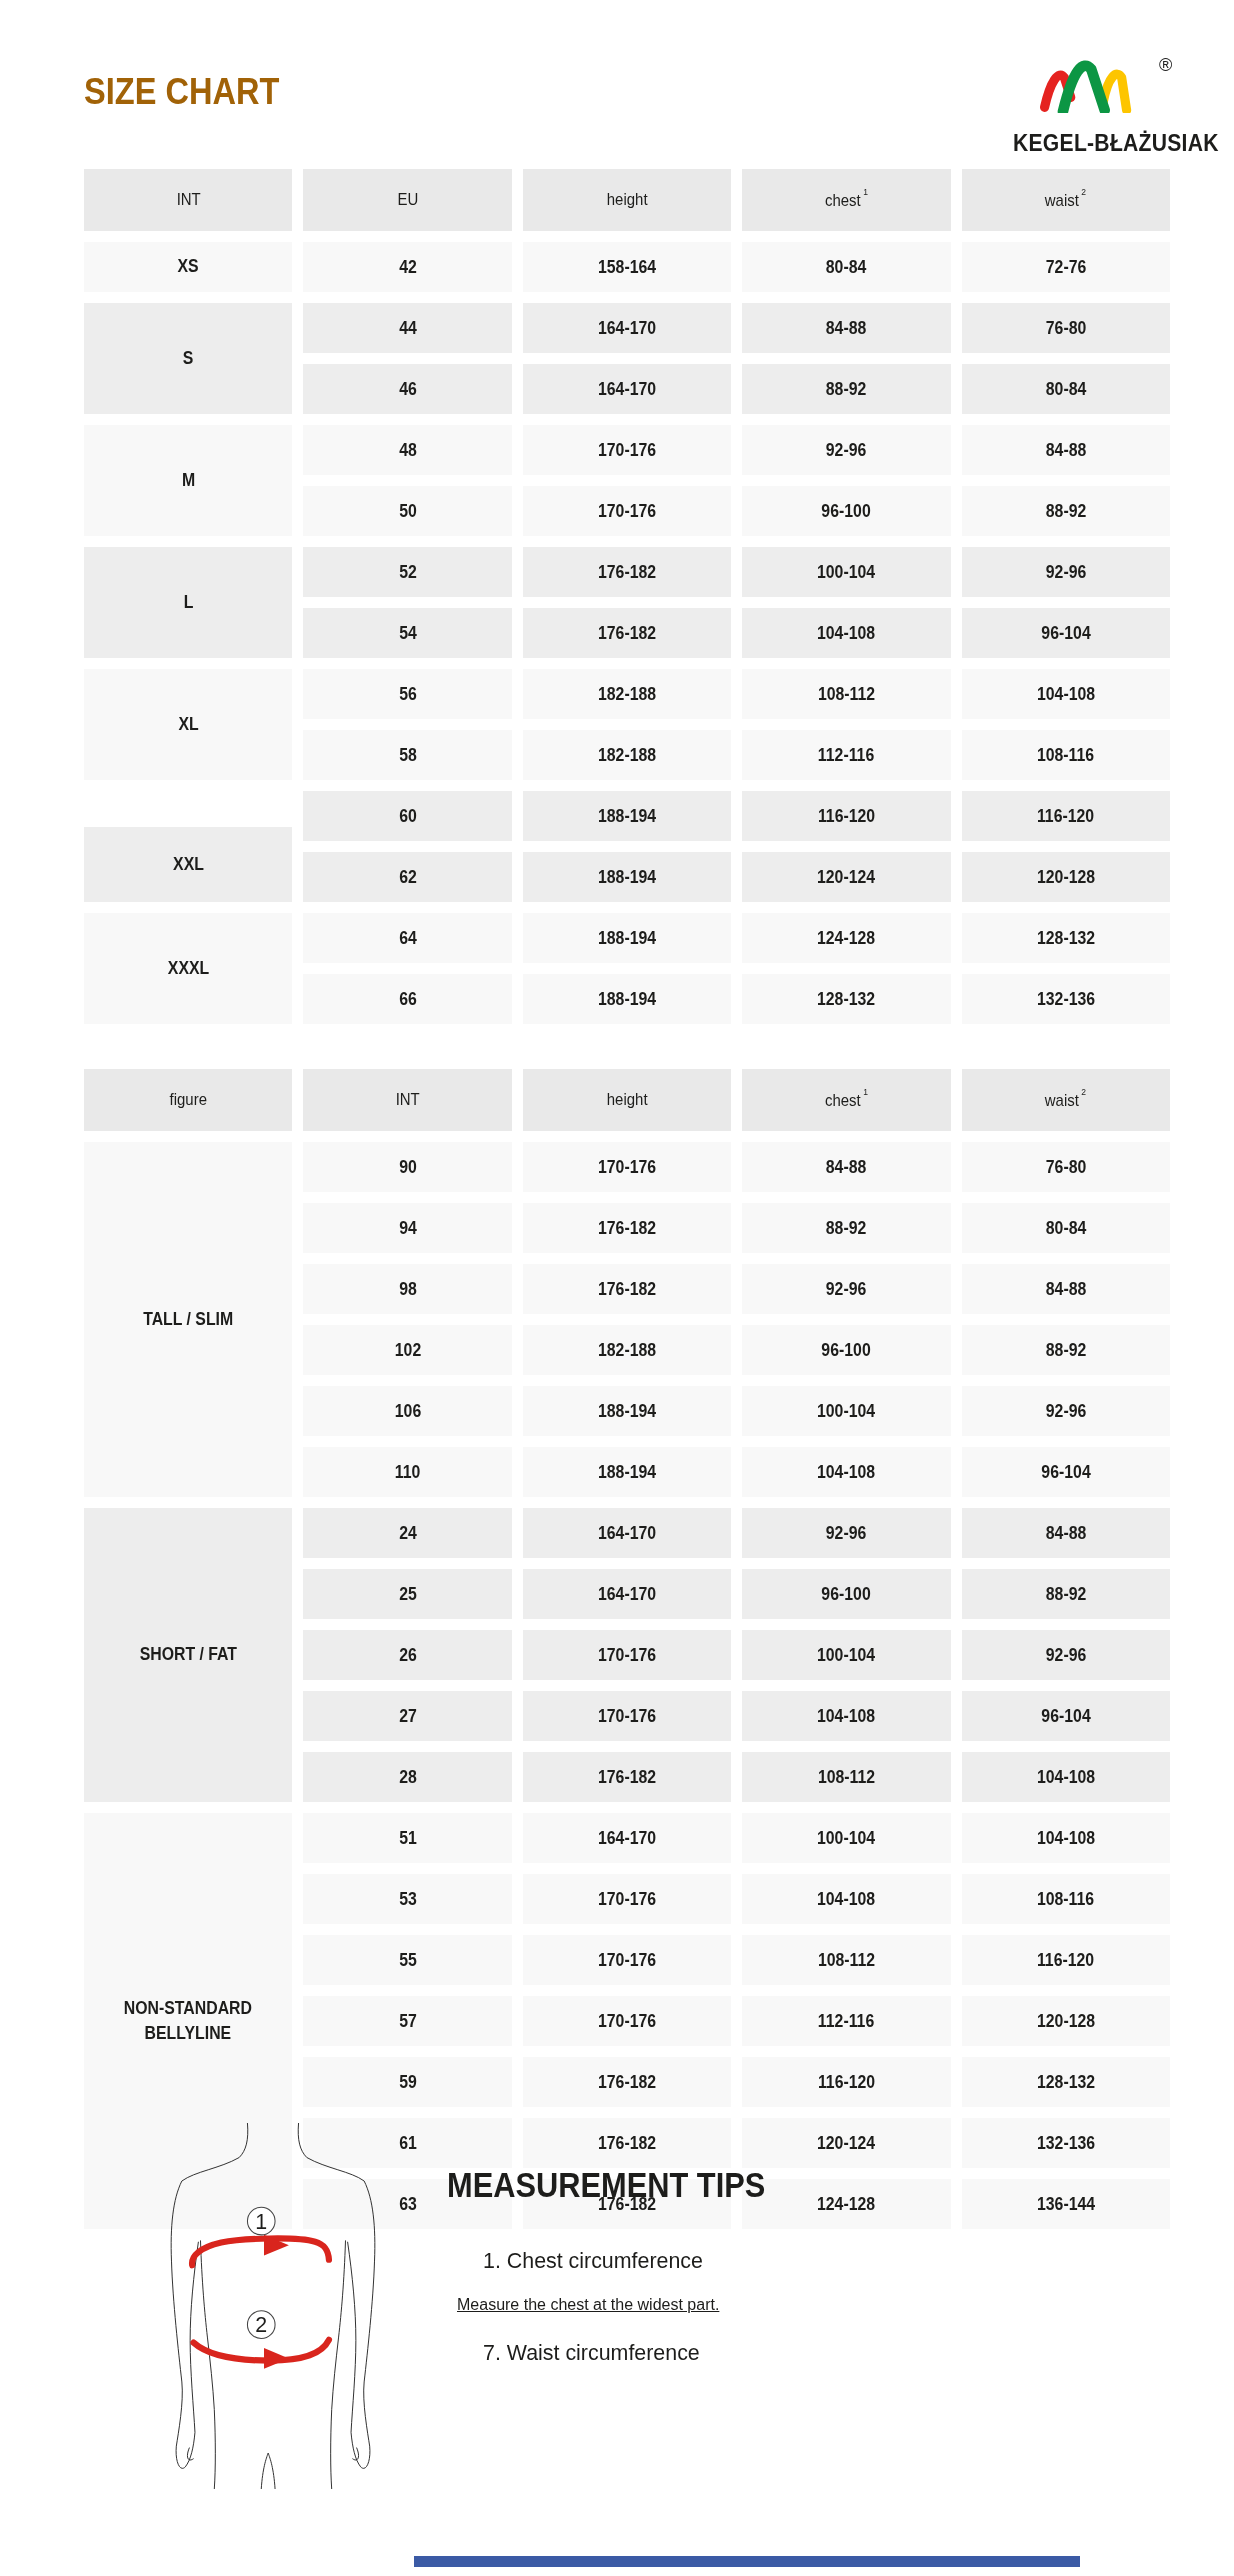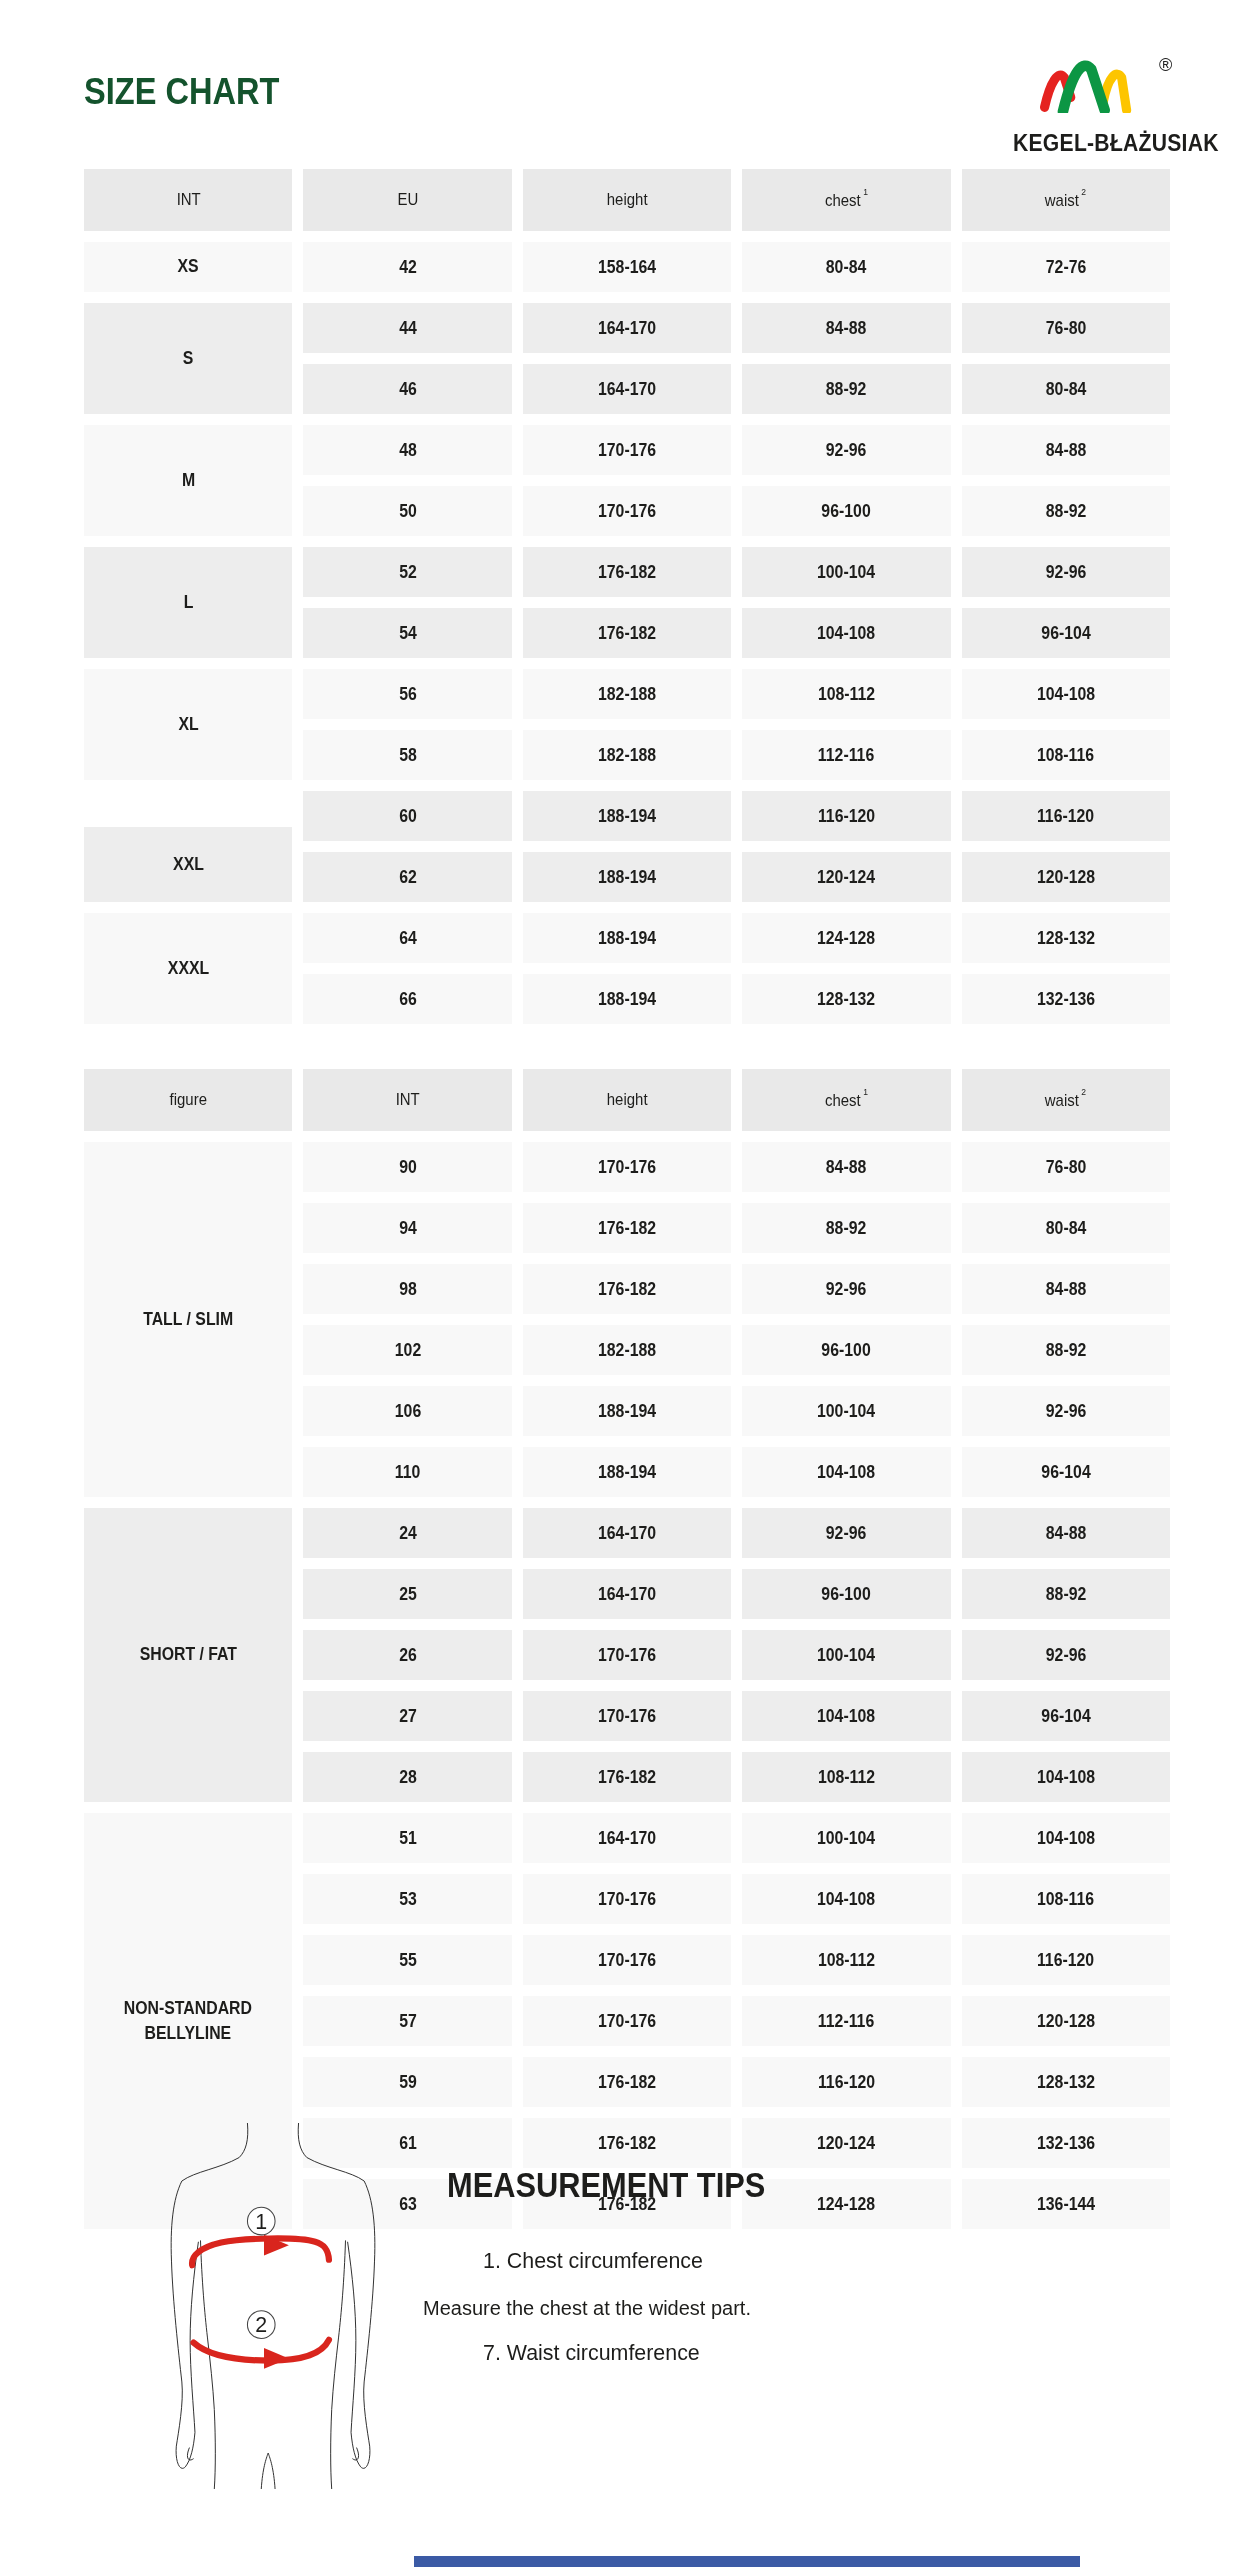--- a/index.html
+++ b/index.html
@@ -3,21 +3,21 @@
 <meta charset="utf-8">
 <style>
   html,body{margin:0;padding:0;background:#ffffff;}
   body{font-family:"Liberation Sans",sans-serif;color:#1d1d1b;}
   .page{position:relative;width:1235px;height:2576px;background:#fff;overflow:hidden;}
 
   
   .cx{display:inline-block;transform:scaleX(0.88);transform-origin:50% 50%;}
   .cxl{display:inline-block;transform:scaleX(0.88);transform-origin:0 50%;white-space:nowrap;}
 
-  h1,h2{position:absolute;margin:0;font-weight:bold;font-size:37px;letter-spacing:0;color:#14532d;white-space:nowrap;}
+  h1,h2{position:absolute;margin:0;font-weight:bold;font-size:37px;letter-spacing:0;color:#a16207;white-space:nowrap;}
   #main-title{left:84px;top:71px;}
   #nonstd-title{left:84px;top:983px;}
 
   
   .logo{position:absolute;left:1013px;top:55px;width:193px;}
   .logo svg{display:block;margin-left:19.3px;}
   .logo .reg{position:absolute;left:146px;top:0;font-size:18px;color:#222;font-weight:400;}
   .logo .brand{margin-top:16px;font-size:24px;font-weight:bold;letter-spacing:0.3px;white-space:nowrap;}
 
   
@@ -36,21 +36,21 @@
 
   
   .figure-wrap{position:absolute;left:159px;top:2123px;width:228px;height:366px;}
   .figure-wrap svg{display:block;}
 
   
   .tips-heading{position:absolute;left:447px;top:2165px;margin:0;font-size:35px;font-weight:bold;white-space:nowrap;}
   .tip-title{position:absolute;left:447px;font-size:21.4px;font-weight:400;white-space:nowrap;margin-left:36px;}
   #tip1-title{top:2249px;}
   #tip2-title{top:2341px;}
-  .tip-text{position:absolute;left:423px;font-size:20px;font-weight:400;line-height:1.6;width:587px;}
+  .tip-text{position:absolute;left:457px;font-size:16px;font-weight:400;line-height:1.6;width:587px;text-decoration:underline;}
   #tip1-text{top:2292px;}
   #tip2-text{top:2383px;}
 
   .accent-bar{position:absolute;left:414px;top:2556px;width:666px;height:11px;background:#3b5aa5;}
 </style>
 </head>
 <body>
 
 <div class="page">
 

